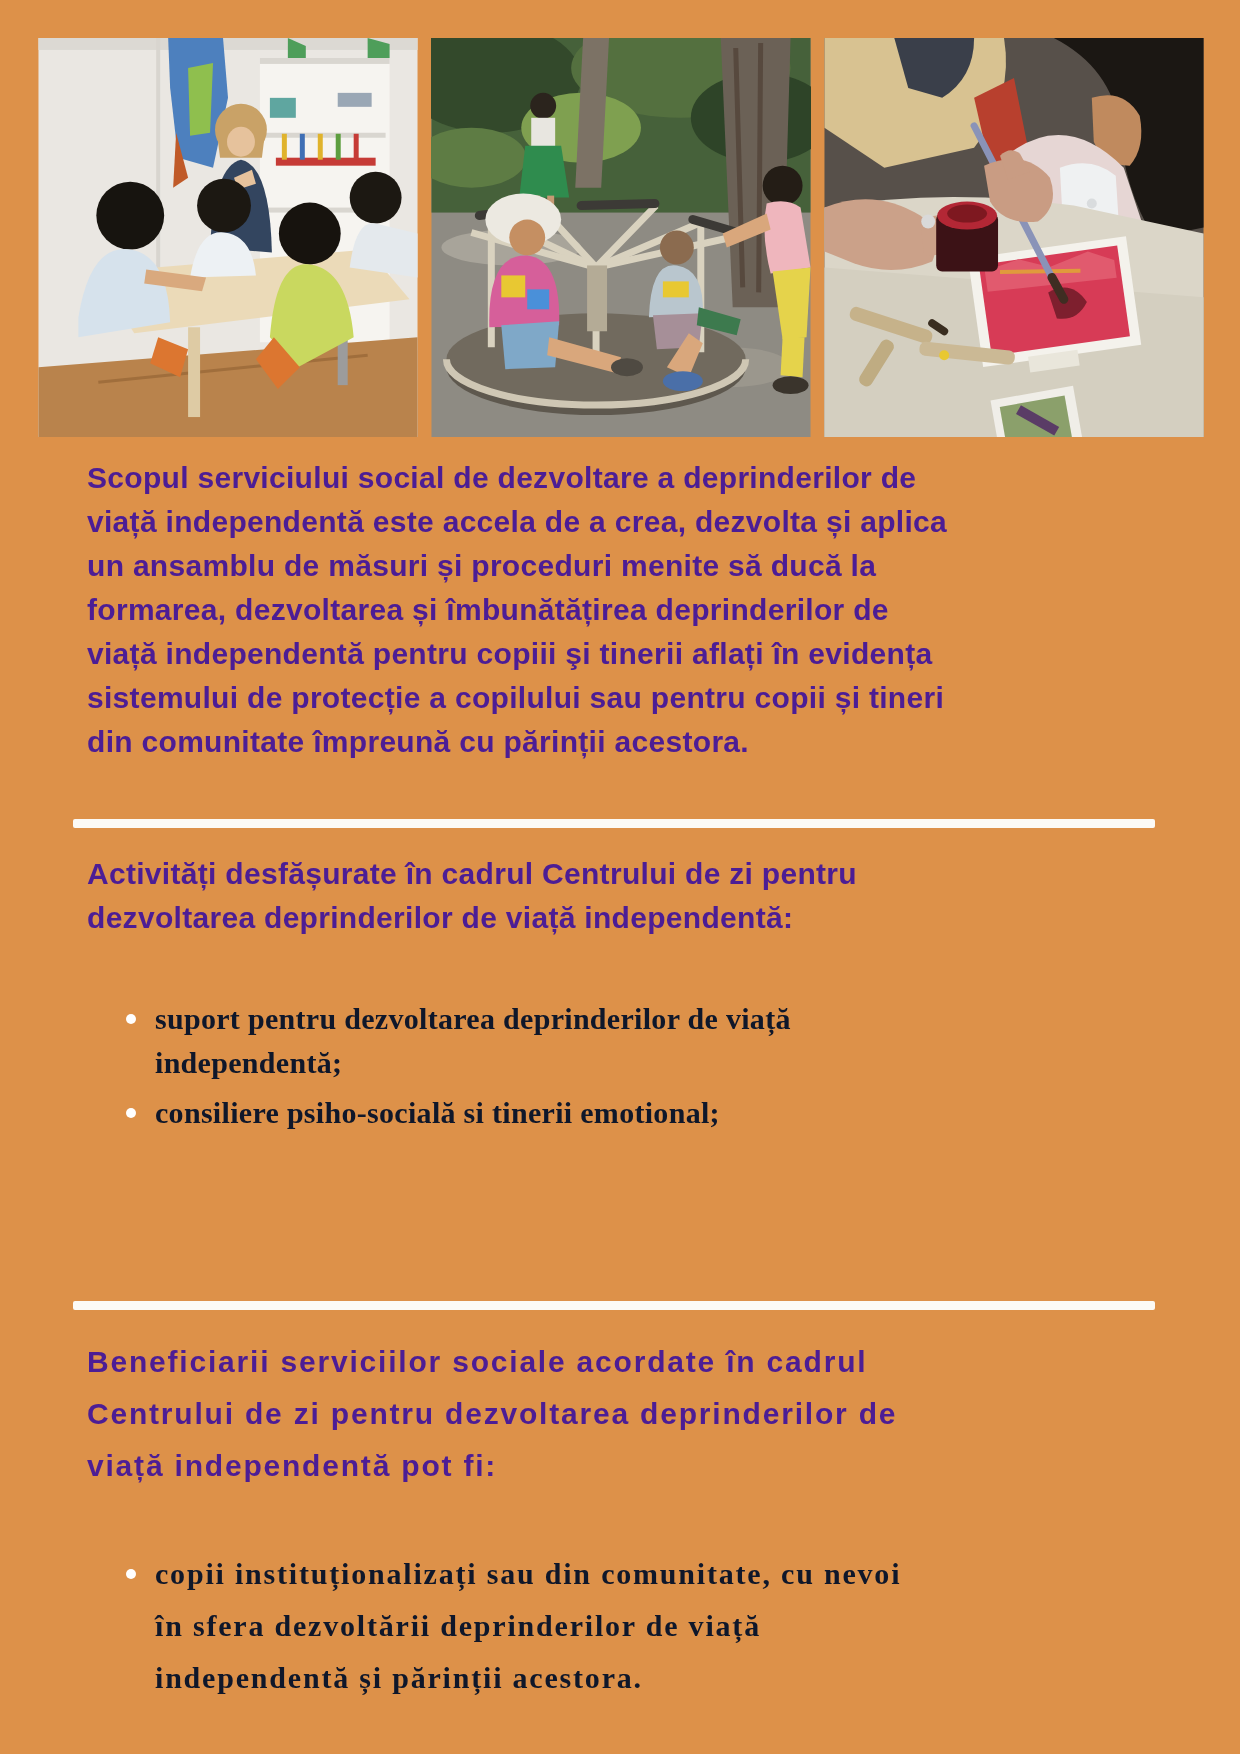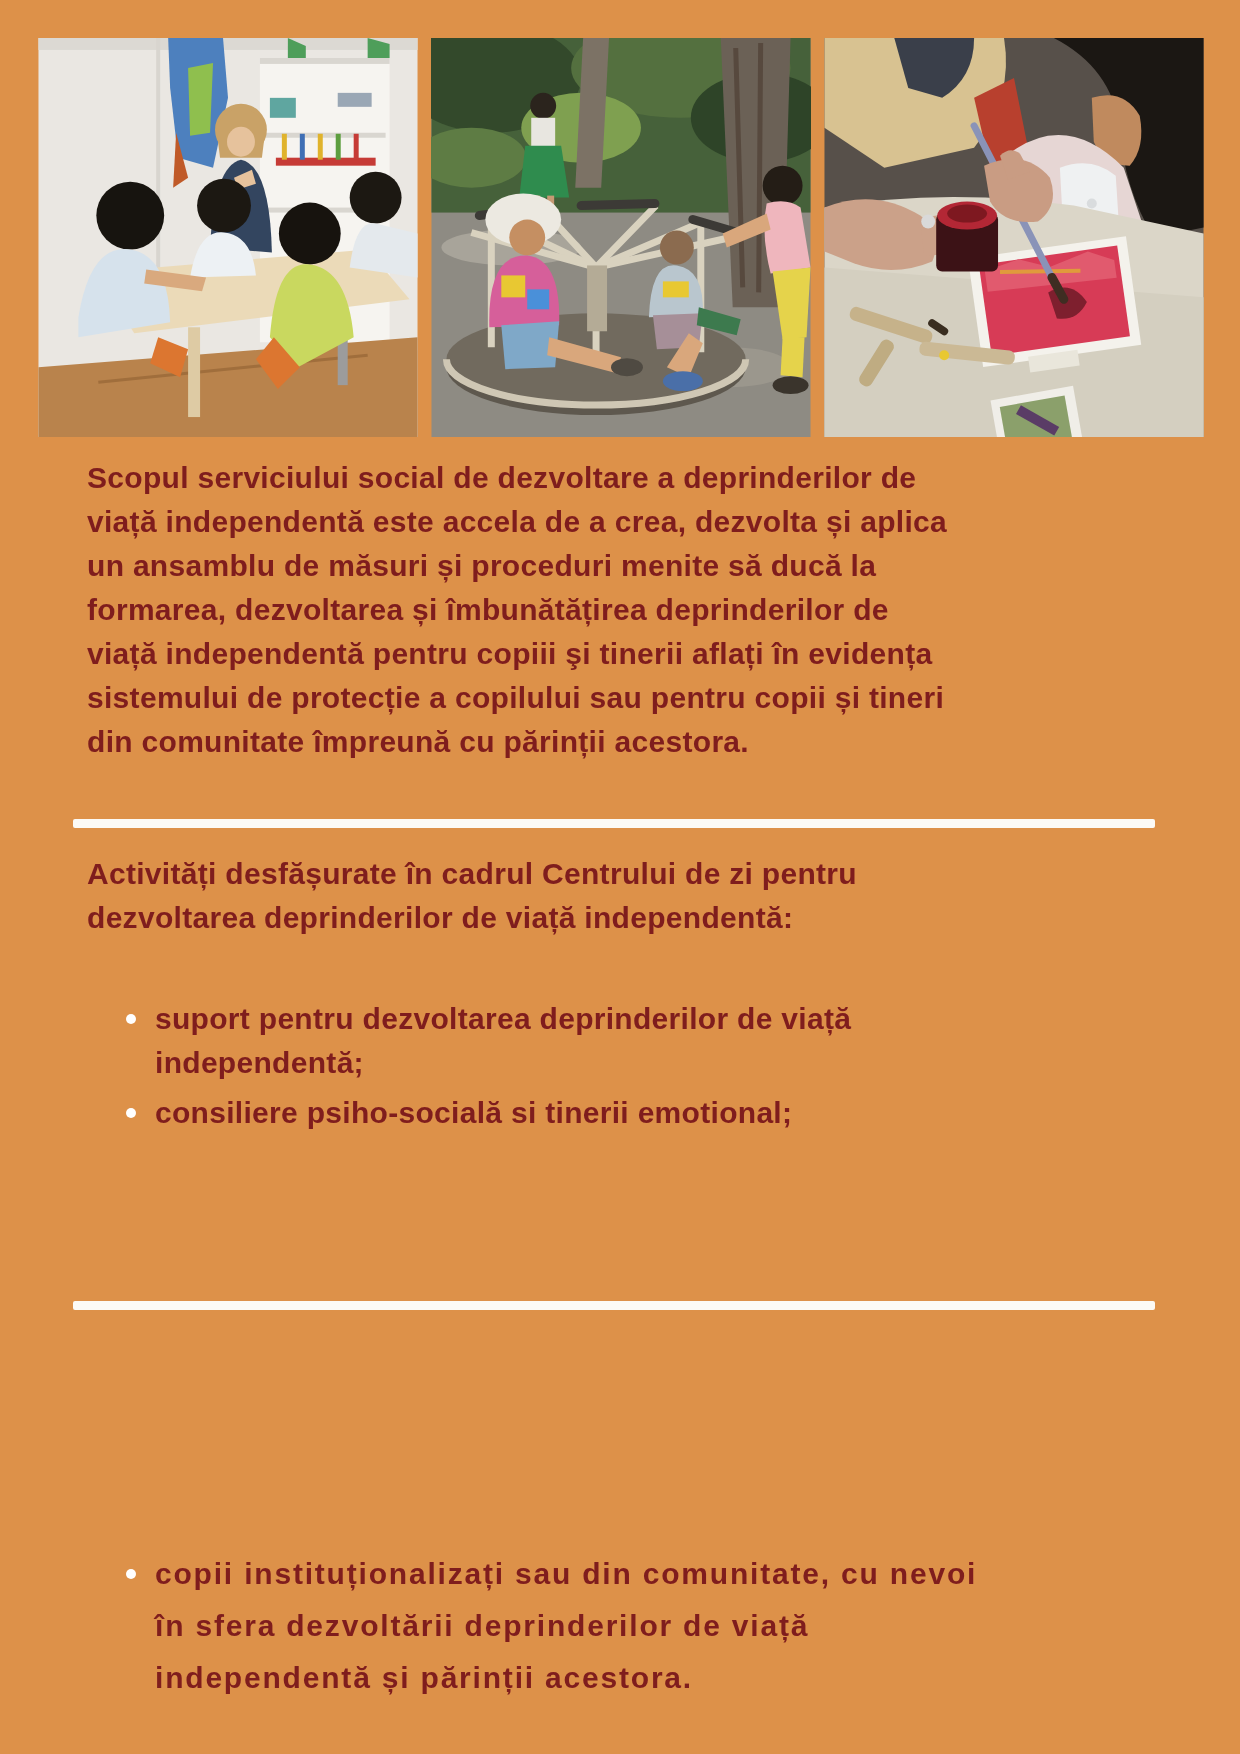--- a/index.html
+++ b/index.html
@@ -15,21 +15,21 @@
   
   .photo-row {
     position: absolute; left: 38px; top: 38px;
     display: flex; gap: 13px;
   }
   .photo { width: 380px; height: 399px; display: block; }
 
   
   .txt {
     position: absolute; left: 87px;
-    color: #7f1d1d; font-weight: 700;
+    color: #4c1d95; font-weight: 700;
     font-size: 30px; line-height: 44px;
     letter-spacing: 0.3px;
     white-space: pre-line;
     width: 1080px;
     margin: 0;
   }
   .para-purpose   { top: 456px; }
   .head-activities{ top: 852px; }
 
   .divider {
@@ -40,23 +40,24 @@
   .divider-2 { top: 1301px; }
 
   ul.bullets {
     position: absolute; left: 120px; margin: 0; padding: 0;
     list-style: none; width: 1040px;
   }
   .list-activities    { top: 997px; }
   .list-beneficiaries { top: 1548px; }
   ul.bullets li {
     position: relative; padding-left: 35px;
-    color: #7f1d1d; font-weight: 700;
+    color: #0f172a; font-weight: 700;
     font-size: 30px; line-height: 44px; letter-spacing: 0.3px;
     margin-bottom: 6px;
+    font-family: Liberation Serif, serif;
   }
   ul.bullets li .li-text { white-space: pre-line; }
   .dot {
     position: absolute; left: 6px; top: 17px;
     width: 10px; height: 10px; border-radius: 50%;
     background: #FFFFFF;
   }
 
   
   .spaced, .spaced li { line-height: 52px !important; letter-spacing: 1.8px !important; }
@@ -268,20 +269,23 @@
 independentă;</span>
     </li>
     <li>
       <span class="dot"></span>
       <span class="li-text">consiliere psiho-socială si tinerii emotional;</span>
     </li>
   </ul>
 
   <div class="divider divider-2"></div>
 
+  <h2 class="txt spaced head-beneficiaries">Beneficiarii serviciilor sociale acordate în cadrul
+Centrului de zi pentru dezvoltarea deprinderilor de
+viață independentă pot fi:</h2>
 
   <ul class="bullets spaced list-beneficiaries">
     <li>
       <span class="dot"></span>
       <span class="li-text">copii instituționalizați sau din comunitate, cu nevoi
 în sfera dezvoltării deprinderilor de viață
 independentă și părinții acestora.</span>
     </li>
   </ul>
 

